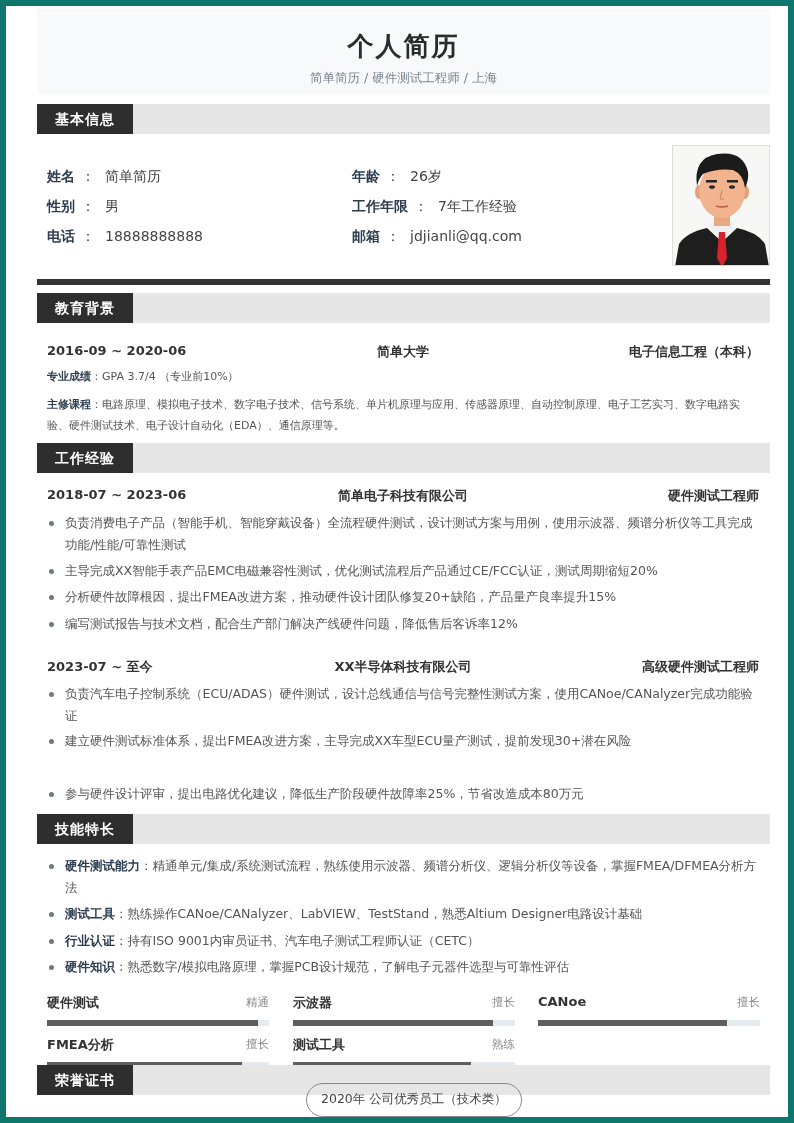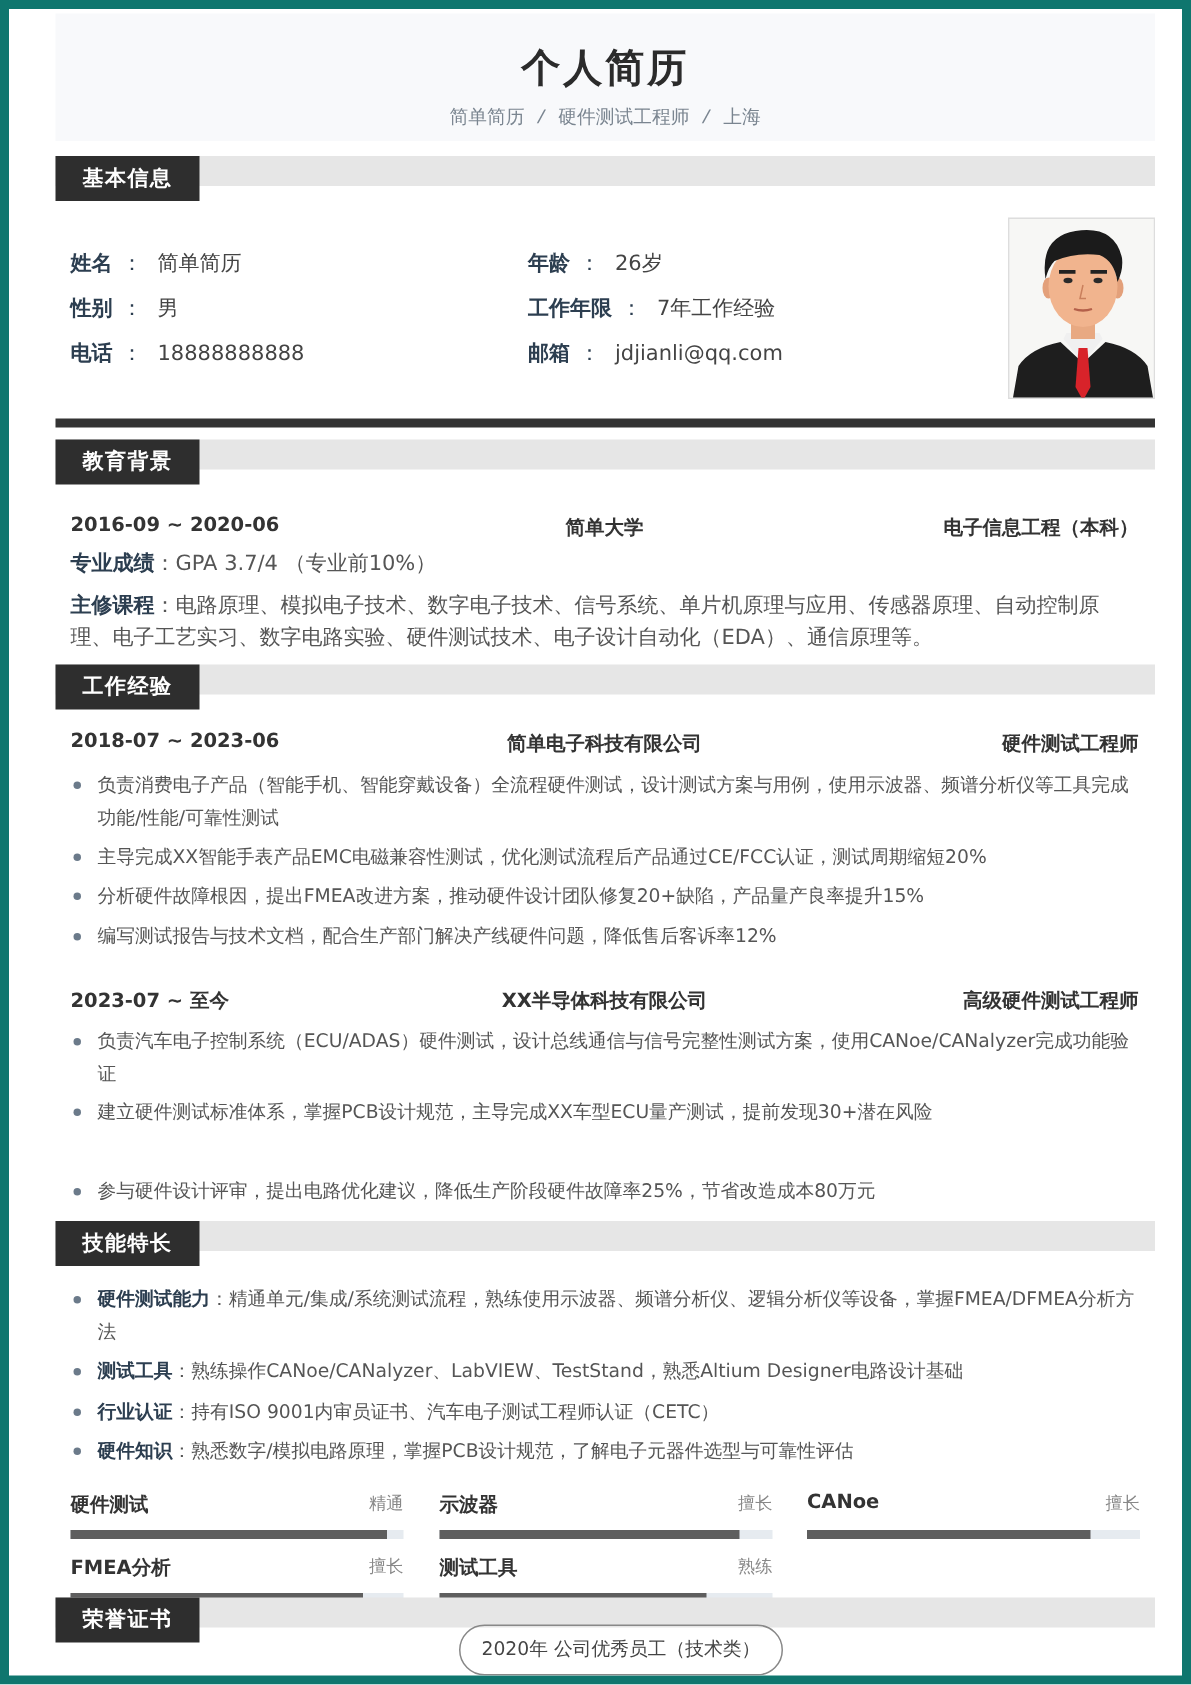--- a/index.html
+++ b/index.html
@@ -1,34 +1,34 @@
 <!DOCTYPE html>
 <html><head>
   <meta charset="utf-8">
   <style>
     * { box-sizing: border-box; margin: 0; padding: 0; }
     html, body { width: 794px; height: 1123px; overflow: hidden; background: #ffffff; }
     body { font-family: "DejaVu Sans", "Liberation Sans", sans-serif; color: #555; position: relative; }
     .page { position: absolute; left: 0; top: 0; width: 794px; height: 1123px; border: 6px solid #0f766e; background: #fff; overflow: hidden; }
     .header { position: absolute; left: 31px; top: 3px; width: 733px; height: 85px; background: #f8f9fb; text-align: center; }
     .header .title { font-size: 26px; font-weight: bold; color: #2b2b2b; margin-top: 22px; line-height: 30px; letter-spacing: 2px; }
-    .header .subtitle { font-size: 12.5px; color: #7a8590; margin-top: 9px; font-family: Liberation Mono, monospace; }
-    .sec-head { position: absolute; left: 31px; width: 733px; height: 20px; background: #e6e6e6; }
+    .header .subtitle { font-size: 12.5px; color: #7a8590; margin-top: 9px; }
+    .sec-head { position: absolute; left: 31px; width: 733px; height: 30px; background: #e6e6e6; }
     .sec-head .tag { display: inline-block; height: 30px; line-height: 30px; padding: 0 0; width: 96px; text-align: center; background: #2e2e2e; color: #fff; font-weight: bold; font-size: 14px; letter-spacing: 1px; }
     .info { position: absolute; font-size: 14px; line-height: 16px; }
     .info .lbl { color: #2c3e50; font-weight: bold; }
     .info .colon { color: #2c3e50; margin: 0 10px 0 6px; }
     .info .val { color: #444; }
     .photo { position: absolute; left: 666px; top: 139px; width: 98px; height: 121px; border: 1px solid #ddd; background: #fafafa; overflow: hidden; }
     .thick-rule { position: absolute; left: 31px; top: 273px; width: 733px; height: 6px; background: #333; }
     .row3 { position: absolute; left: 41px; width: 712px; height: 18px; font-size: 13px; font-weight: bold; color: #333; }
     .row3 .l { position: absolute; left: 0; top: 0; }
     .row3 .c { position: absolute; left: 0; width: 712px; text-align: center; top: 0; }
     .row3 .r { position: absolute; right: 0; top: 0; }
-    .para { position: absolute; left: 41px; width: 712px; font-size: 14px; color: #555; line-height: 21px; }
+    .para { position: absolute; left: 41px; width: 712px; font-size: 11px; color: #555; line-height: 21px; }
     .para .k { color: #2c3e50; font-weight: bold; }
     .bul { position: absolute; left: 41px; width: 712px; font-size: 12.5px; color: #555; line-height: 22px; padding-left: 18px; }
     .bul::before { content: ""; position: absolute; left: 2px; top: 9px; width: 5px; height: 5px; border-radius: 50%; background: #6b7a8a; }
     .bul .k { color: #2c3e50; font-weight: bold; }
     .skill { position: absolute; width: 222px; height: 36px; }
     .skill .name { position: absolute; left: 0; top: 0; font-size: 13px; font-weight: bold; color: #333; }
     .skill .lvl { position: absolute; right: 0; top: 1px; font-size: 11.5px; color: #888; }
     .skill .bar { position: absolute; left: 0; top: 26px; width: 222px; height: 6px; background: #e6ebf0; }
     .skill .fill { height: 6px; background: #5e5e5e; }
     .pill { position: absolute; top: 1077px; height: 34px; border: 1px solid #888; border-radius: 17px; font-size: 12.5px; color: #444; line-height: 30px; padding: 0 14px; white-space: nowrap; }
@@ -127,21 +127,21 @@
   <div class="bul" style="top:554px;">主导完成XX智能手表产品EMC电磁兼容性测试，优化测试流程后产品通过CE/FCC认证，测试周期缩短20%</div>
   <div class="bul" style="top:580px;">分析硬件故障根因，提出FMEA改进方案，推动硬件设计团队修复20+缺陷，产品量产良率提升15%</div>
   <div class="bul" style="top:607px;">编写测试报告与技术文档，配合生产部门解决产线硬件问题，降低售后客诉率12%</div>
 
   <div class="row3" style="top:652px;">
     <span class="c">XX半导体科技有限公司</span>
     <span class="l">2023-07 ~ 至今</span>
     <span class="r">高级硬件测试工程师</span>
   </div>
   <div class="bul" style="top:677px;">负责汽车电子控制系统（ECU/ADAS）硬件测试，设计总线通信与信号完整性测试方案，使用CANoe/CANalyzer完成功能验证</div>
-  <div class="bul" style="top:724px;">建立硬件测试标准体系，掌握PCB设计规范，主导完成XX车型ECU量产测试，提前发现30+潜在风险</div>
+  <div class="bul" style="top:724px;">建立硬件测试标准体系，提出FMEA改进方案，主导完成XX车型ECU量产测试，提前发现30+潜在风险</div>
   <div class="bul" style="top:777px;">参与硬件设计评审，提出电路优化建议，降低生产阶段硬件故障率25%，节省改造成本80万元</div>
 
   <div class="sec-head" style="top:808px;">
     <span class="tag">技能特长</span>
   </div>
 
   <div class="bul" style="top:897px;">
     <span class="k">测试工具</span><span>：熟练操作CANoe/CANalyzer、LabVIEW、TestStand，熟悉Altium Designer电路设计基础</span>
   </div>
   <div class="bul" style="top:849px;">

